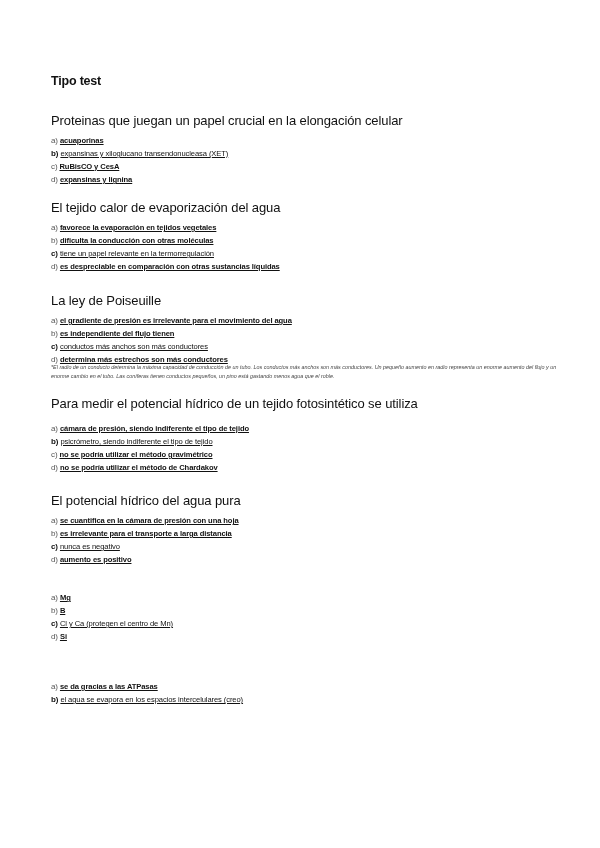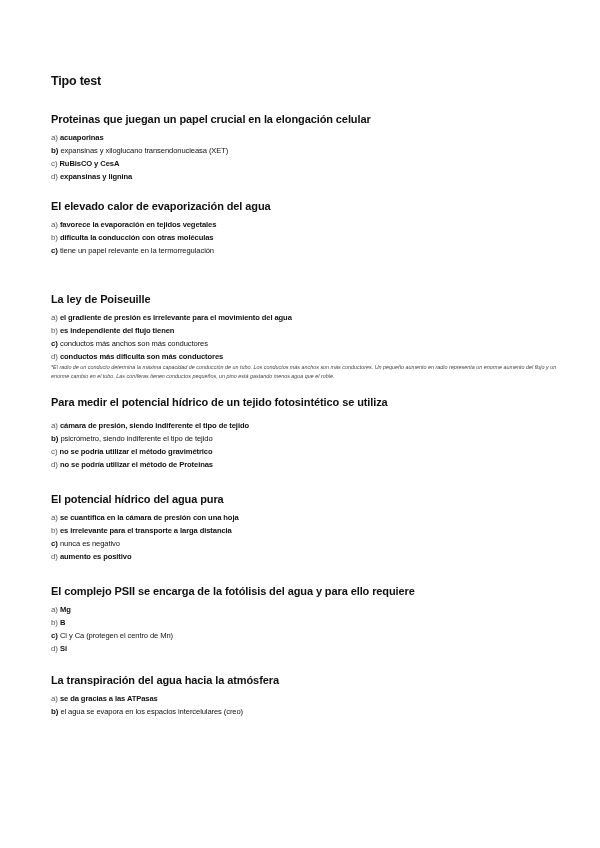--- a/index.html
+++ b/index.html
@@ -1,24 +1,24 @@
 <!DOCTYPE html>
 <html><head>
   <meta charset="utf-8">
   <style>
     html, body { margin: 0; padding: 0; background: #ffffff; }
     body { width: 600px; height: 848px; position: relative; overflow: hidden;
            font-family: "Liberation Sans", "DejaVu Sans", sans-serif; color: #1a1a1a; }
     .page { position: absolute; left: 0; top: 0; width: 542px; height: 848px; }
     .title { position: absolute; left: 51px; top: 74px; font-size: 12.5px; font-weight: bold; color: #111; letter-spacing: -0.2px; }
     .q { position: absolute; left: 51px; width: 510px; }
-    .q-text { font-size: 11px; font-weight: bold; color: #111; letter-spacing: -0.1px; white-space: nowrap; }
+    .q-text { font-size: 13px; font-weight: normal; color: #111; letter-spacing: -0.1px; white-space: nowrap; }
     .opt { font-size: 7.6px; color: #111; white-space: nowrap; height: 13px; line-height: 13px; letter-spacing: -0.1px; }
     .opt .lbl { font-weight: normal; color: #555; font-size: 8px; }
-    .opt .txt { font-weight: bold; }
+    .opt .txt { font-weight: bold; text-decoration: underline; }
     .opt.correct .lbl { color: #111; font-weight: bold; }
     .opt.correct .txt { font-weight: normal; }
     .note { position: absolute; left: 51px; top: 363px; width: 510px; font-size: 5.4px; font-style: italic; color: #444; line-height: 8.6px; }
     .gap { height: 6px; }
   </style>
 </head>
 <body>
 
 <div class="page">
   <div class="title">Tipo test</div>
@@ -26,63 +26,62 @@
   <div class="q" style="top:113px">
     <div class="q-text">Proteinas que juegan un papel crucial en la elongación celular</div>
     <div class="gap"></div>
     <div class="opt"><span class="lbl">a)</span> <span class="txt">acuaporinas</span></div>
     <div class="opt correct"><span class="lbl">b)</span> <span class="txt">expansinas y xiloglucano transendonucleasa (XET)</span></div>
     <div class="opt"><span class="lbl">c)</span> <span class="txt">RuBisCO y CesA</span></div>
     <div class="opt"><span class="lbl">d)</span> <span class="txt">expansinas y lignina</span></div>
   </div>
 
   <div class="q" style="top:200px">
-    <div class="q-text">El elevado calor de evaporización del agua</div>
+    <div class="q-text">El tejido calor de evaporización del agua</div>
     <div class="gap"></div>
     <div class="opt"><span class="lbl">a)</span> <span class="txt">favorece la evaporación en tejidos vegetales</span></div>
     <div class="opt"><span class="lbl">b)</span> <span class="txt">dificulta la conducción con otras moléculas</span></div>
     <div class="opt correct"><span class="lbl">c)</span> <span class="txt">tiene un papel relevante en la termorregulación</span></div>
+    <div class="opt"><span class="lbl">d)</span> <span class="txt">es despreciable en comparación con otras sustancias líquidas</span></div>
   </div>
 
   <div class="q" style="top:293px">
     <div class="q-text">La ley de Poiseuille</div>
     <div class="gap"></div>
     <div class="opt"><span class="lbl">a)</span> <span class="txt">el gradiente de presión es irrelevante para el movimiento del agua</span></div>
     <div class="opt"><span class="lbl">b)</span> <span class="txt">es independiente del flujo tienen</span></div>
     <div class="opt correct"><span class="lbl">c)</span> <span class="txt">conductos más anchos son más conductores</span></div>
-    <div class="opt"><span class="lbl">d)</span> <span class="txt">conductos más dificulta son más conductores</span></div>
+    <div class="opt"><span class="lbl">d)</span> <span class="txt">determina más estrechos son más conductores</span></div>
   </div>
   <div class="note">*El radio de un conducto determina la máxima capacidad de conducción de un tubo. Los conductos más anchos son más conductores. Un pequeño aumento en radio representa un enorme aumento del flujo y un enorme cambio en el tubo. Las coníferas tienen conductos pequeños, un pino está gastando menos agua que el roble.</div>
 
   <div class="q" style="top:396px">
     <div class="q-text">Para medir el potencial hídrico de un tejido fotosintético se utiliza</div>
     <div class="gap" style="height:11px"></div>
     <div class="opt"><span class="lbl">a)</span> <span class="txt">cámara de presión, siendo indiferente el tipo de tejido</span></div>
     <div class="opt correct"><span class="lbl">b)</span> <span class="txt">psicrómetro, siendo indiferente el tipo de tejido</span></div>
     <div class="opt"><span class="lbl">c)</span> <span class="txt">no se podría utilizar el método gravimétrico</span></div>
-    <div class="opt"><span class="lbl">d)</span> <span class="txt">no se podría utilizar el método de Proteinas</span></div>
+    <div class="opt"><span class="lbl">d)</span> <span class="txt">no se podría utilizar el método de Chardakov</span></div>
   </div>
 
   <div class="q" style="top:493px">
     <div class="q-text">El potencial hídrico del agua pura</div>
     <div class="gap"></div>
     <div class="opt"><span class="lbl">a)</span> <span class="txt">se cuantifica en la cámara de presión con una hoja</span></div>
     <div class="opt"><span class="lbl">b)</span> <span class="txt">es irrelevante para el transporte a larga distancia</span></div>
     <div class="opt correct"><span class="lbl">c)</span> <span class="txt">nunca es negativo</span></div>
     <div class="opt"><span class="lbl">d)</span> <span class="txt">aumento es positivo</span></div>
   </div>
 
   <div class="q" style="top:585px">
-    <div class="q-text">El complejo PSII se encarga de la fotólisis del agua y para ello requiere</div>
     <div class="gap"></div>
     <div class="opt"><span class="lbl">a)</span> <span class="txt">Mg</span></div>
     <div class="opt"><span class="lbl">b)</span> <span class="txt">B</span></div>
     <div class="opt correct"><span class="lbl">c)</span> <span class="txt">Cl y Ca (protegen el centro de Mn)</span></div>
     <div class="opt"><span class="lbl">d)</span> <span class="txt">Si</span></div>
   </div>
 
   <div class="q" style="top:674px">
-    <div class="q-text">La transpiración del agua hacia la atmósfera</div>
     <div class="gap"></div>
     <div class="opt"><span class="lbl">a)</span> <span class="txt">se da gracias a las ATPasas</span></div>
     <div class="opt correct"><span class="lbl">b)</span> <span class="txt">el agua se evapora en los espacios intercelulares (creo)</span></div>
   </div>
 </div>
 
 </body></html>

